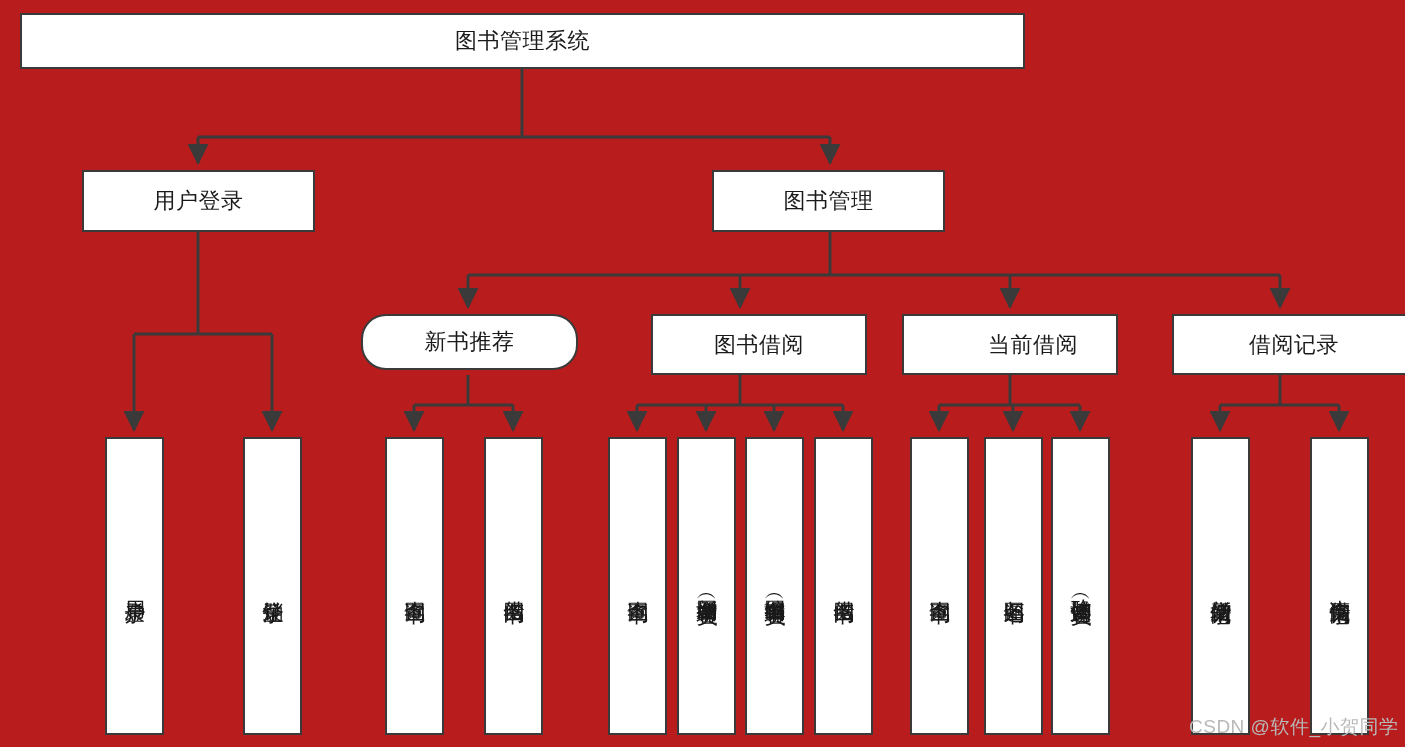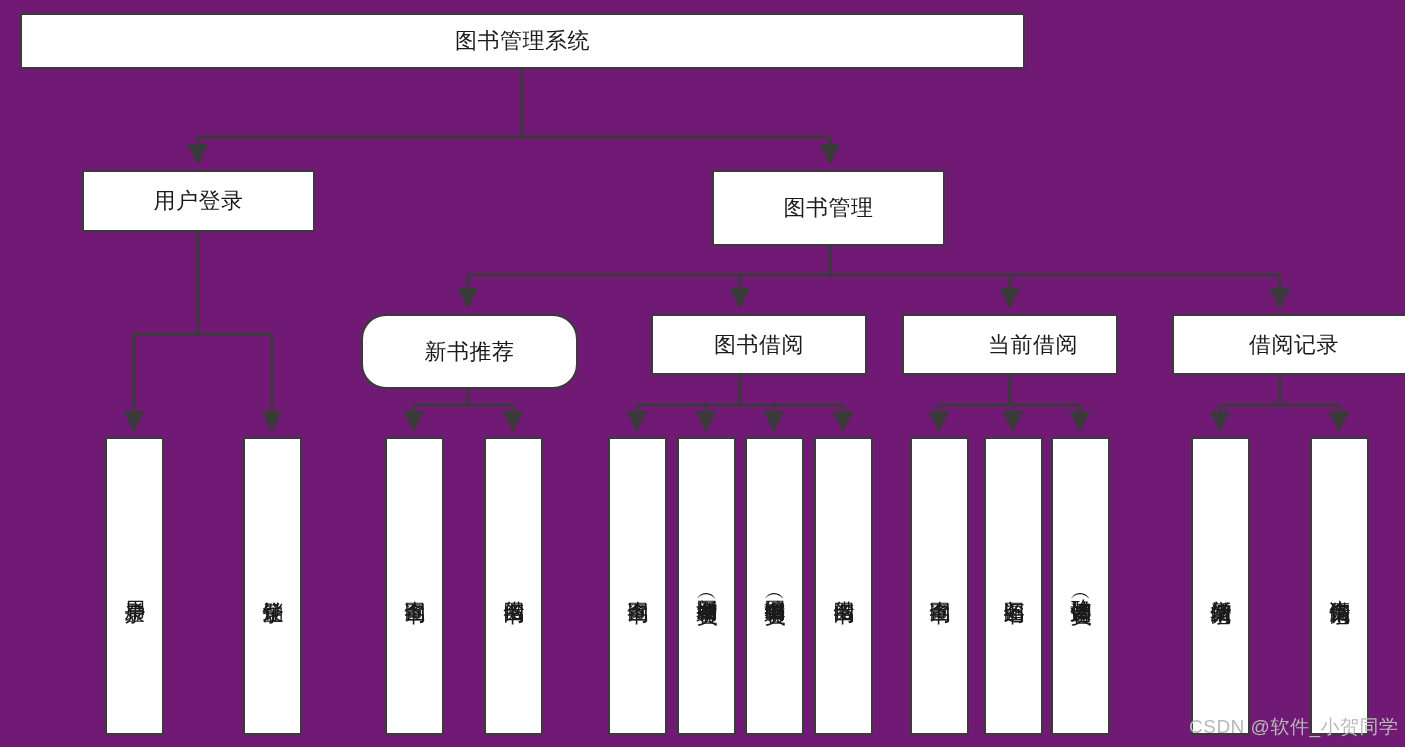--- a/index.html
+++ b/index.html
@@ -11,21 +11,21 @@
     width: 1405px;
     height: 747px;
     font-family: "Liberation Sans", "DejaVu Sans", sans-serif;
     overflow: hidden;
     position: relative;
   }
   #diagram-root {
     position: relative;
     width: 1405px;
     height: 747px;
-    background: #701a75;
+    background: #b91c1c;
   }
   svg.connectors {
     position: absolute;
     left: 0;
     top: 0;
     width: 1405px;
     height: 747px;
     pointer-events: none;
   }
   .node {
@@ -122,25 +122,25 @@
     </g>
   </svg>
 
   <div class="node node-h" style="left:20px; top:13px; width:1005px; height:56px;">
     <span>图书管理系统</span>
   </div>
 
   <div class="node node-h" style="left:82px; top:170px; width:233px; height:62px;">
     <span>用户登录</span>
   </div>
-  <div class="node node-h" style="left:712px; top:170px; width:233px; height:76px;">
+  <div class="node node-h" style="left:712px; top:170px; width:233px; height:62px;">
     <span>图书管理</span>
   </div>
 
-  <div class="node node-h" style="left:361px; top:314px; width:217px; height:75px;border-radius:25px;">
+  <div class="node node-h" style="left:361px; top:314px; width:217px; height:56px;border-radius:25px;">
     <span>新书推荐</span>
   </div>
   <div class="node node-h" style="left:632px; top:314px; width:216px; height:61px;margin-left:19px;">
     <span>图书借阅</span>
   </div>
   <div class="node node-h" style="left:902px; top:314px; width:216px; height:61px;padding-left:46px;">
     <span>当前借阅</span>
   </div>
   <div class="node node-h" style="left:1172px; top:314px; width:244px; height:61px;">
     <span>借阅记录</span>

